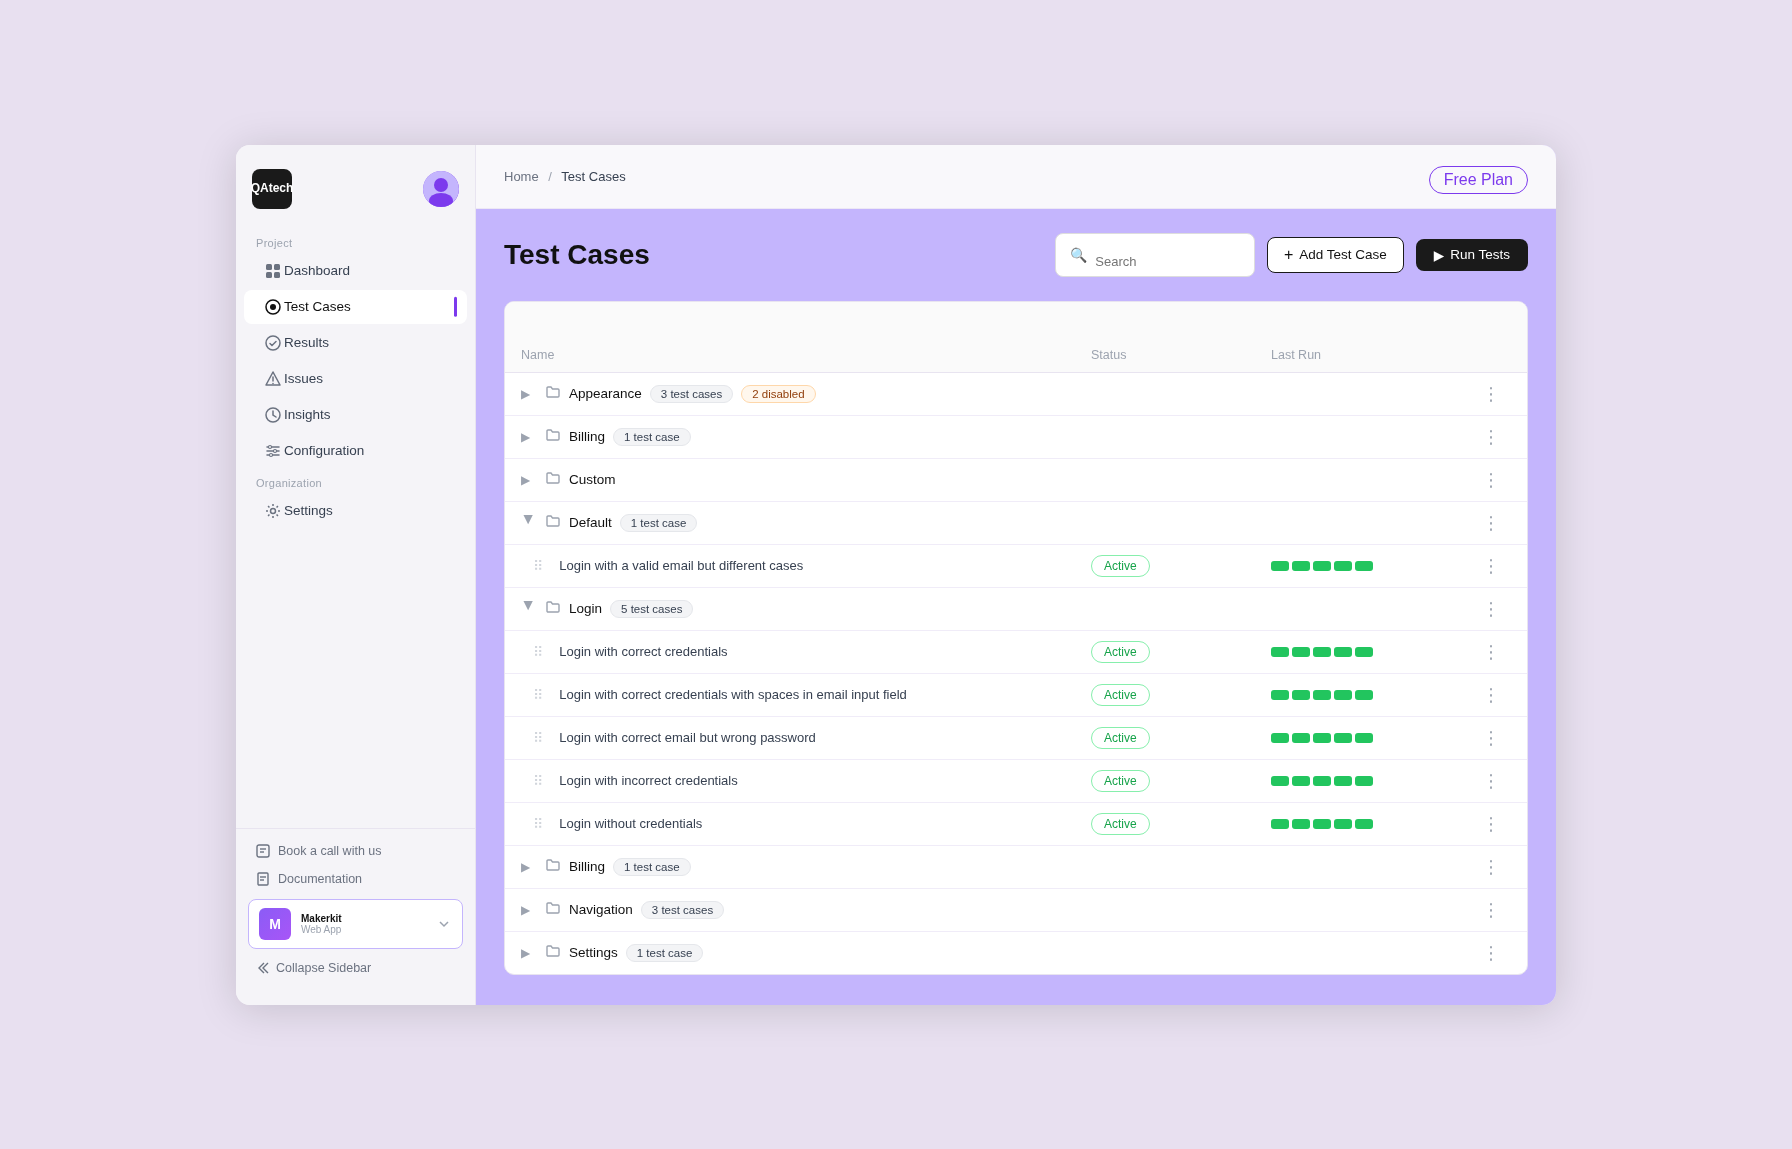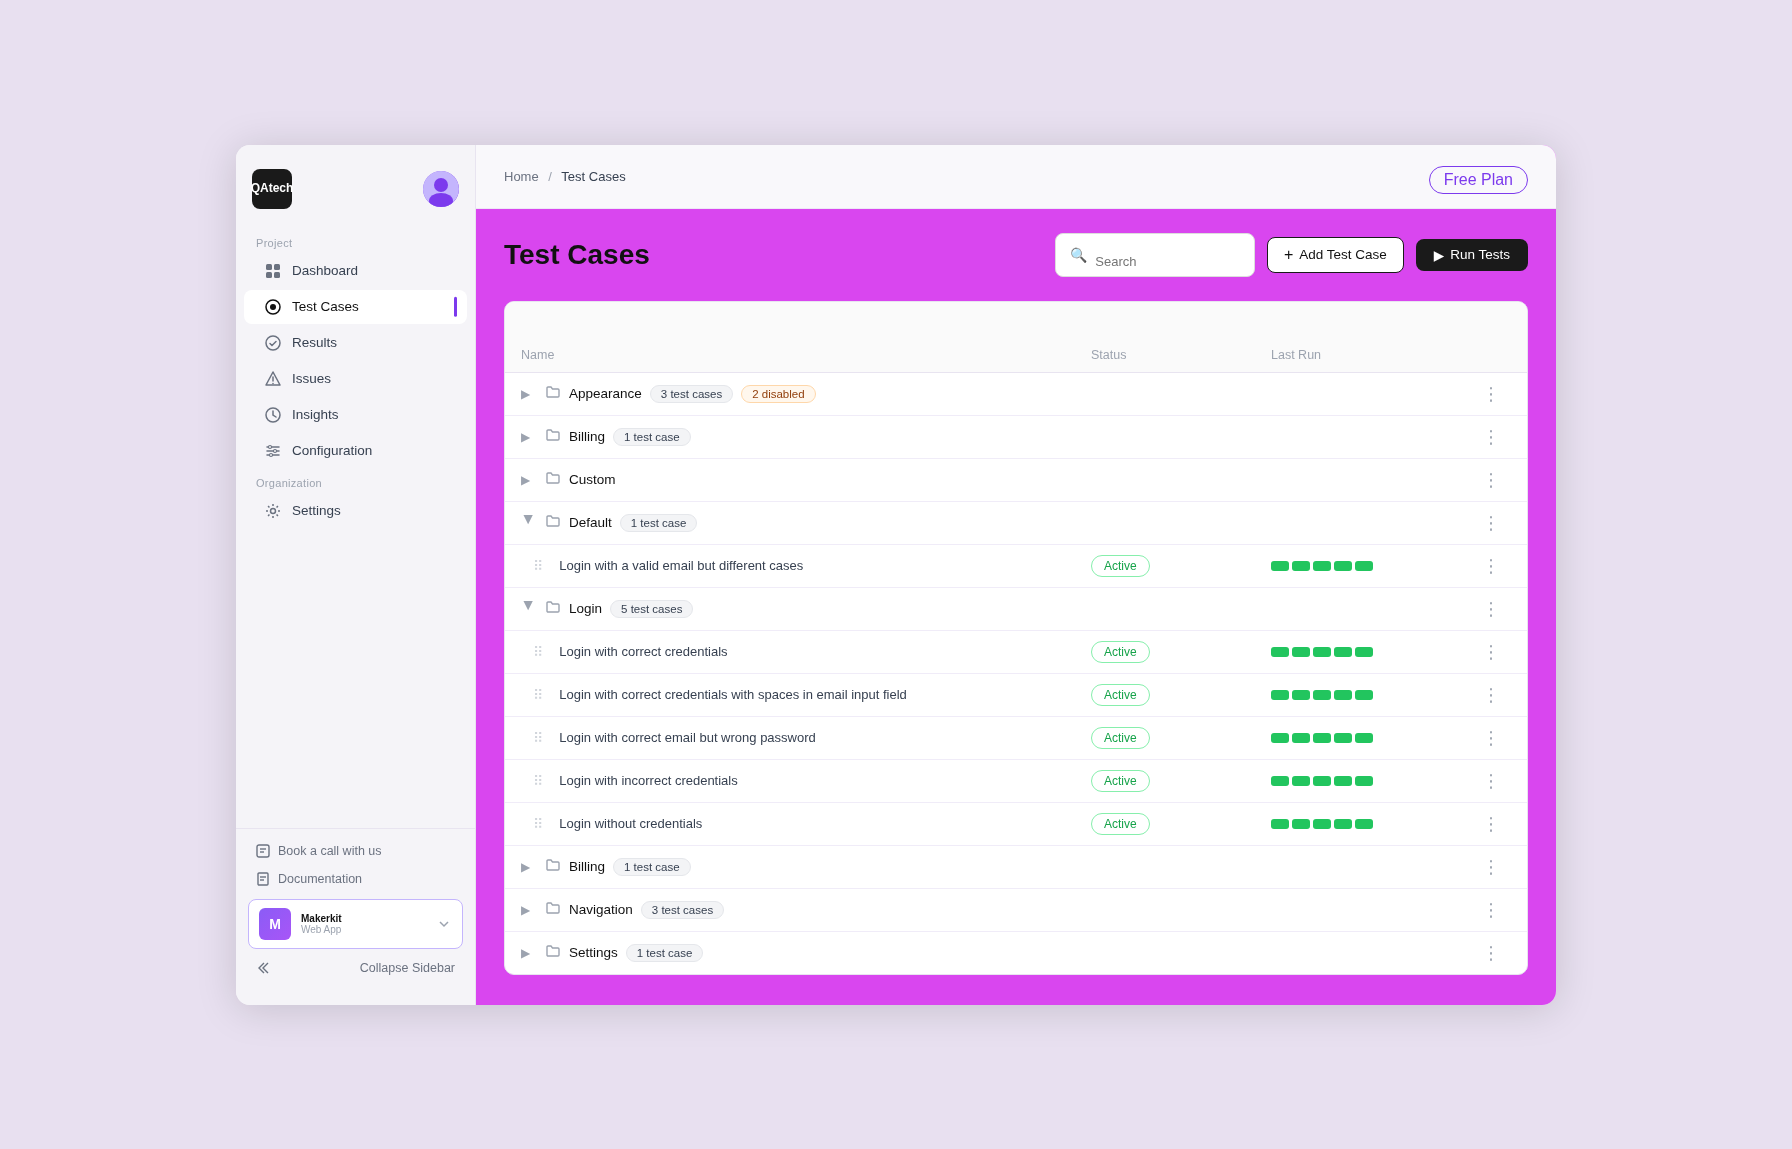--- a/index.html
+++ b/index.html
@@ -67,21 +67,21 @@
     .sidebar-section-label {
       font-size: 11px;
       color: #9ca3af;
       padding: 8px 20px 4px;
       font-weight: 500;
       letter-spacing: 0.3px;
     }
     .sidebar-item {
       display: flex;
       align-items: center;
-      gap: 10px;
+      gap: 2px;
       padding: 8px 20px;
       cursor: pointer;
       border-radius: 8px;
       margin: 1px 8px;
       font-size: 13.5px;
       color: #374151;
       position: relative;
     }
     .sidebar-item.active {
       background: #fff;
@@ -152,27 +152,26 @@
     .app-type { font-size: 10px; color: #9ca3af; }
     .collapse-btn {
       display: flex;
       align-items: center;
       gap: 6px;
       font-size: 12.5px;
       color: #6b7280;
       padding: 6px 8px;
       cursor: pointer;
       border-radius: 6px;
-      justify-content: space-between;
     }
 
     
     .main {
       flex: 1;
-      background: #d946ef;
+      background: #c4b5fd;
       display: flex;
       flex-direction: column;
     }
     .topbar {
       display: flex;
       align-items: center;
       padding: 14px 28px;
       background: #f9f8fb;
       border-bottom: 1px solid #ede8f5;
       gap: 10px;

